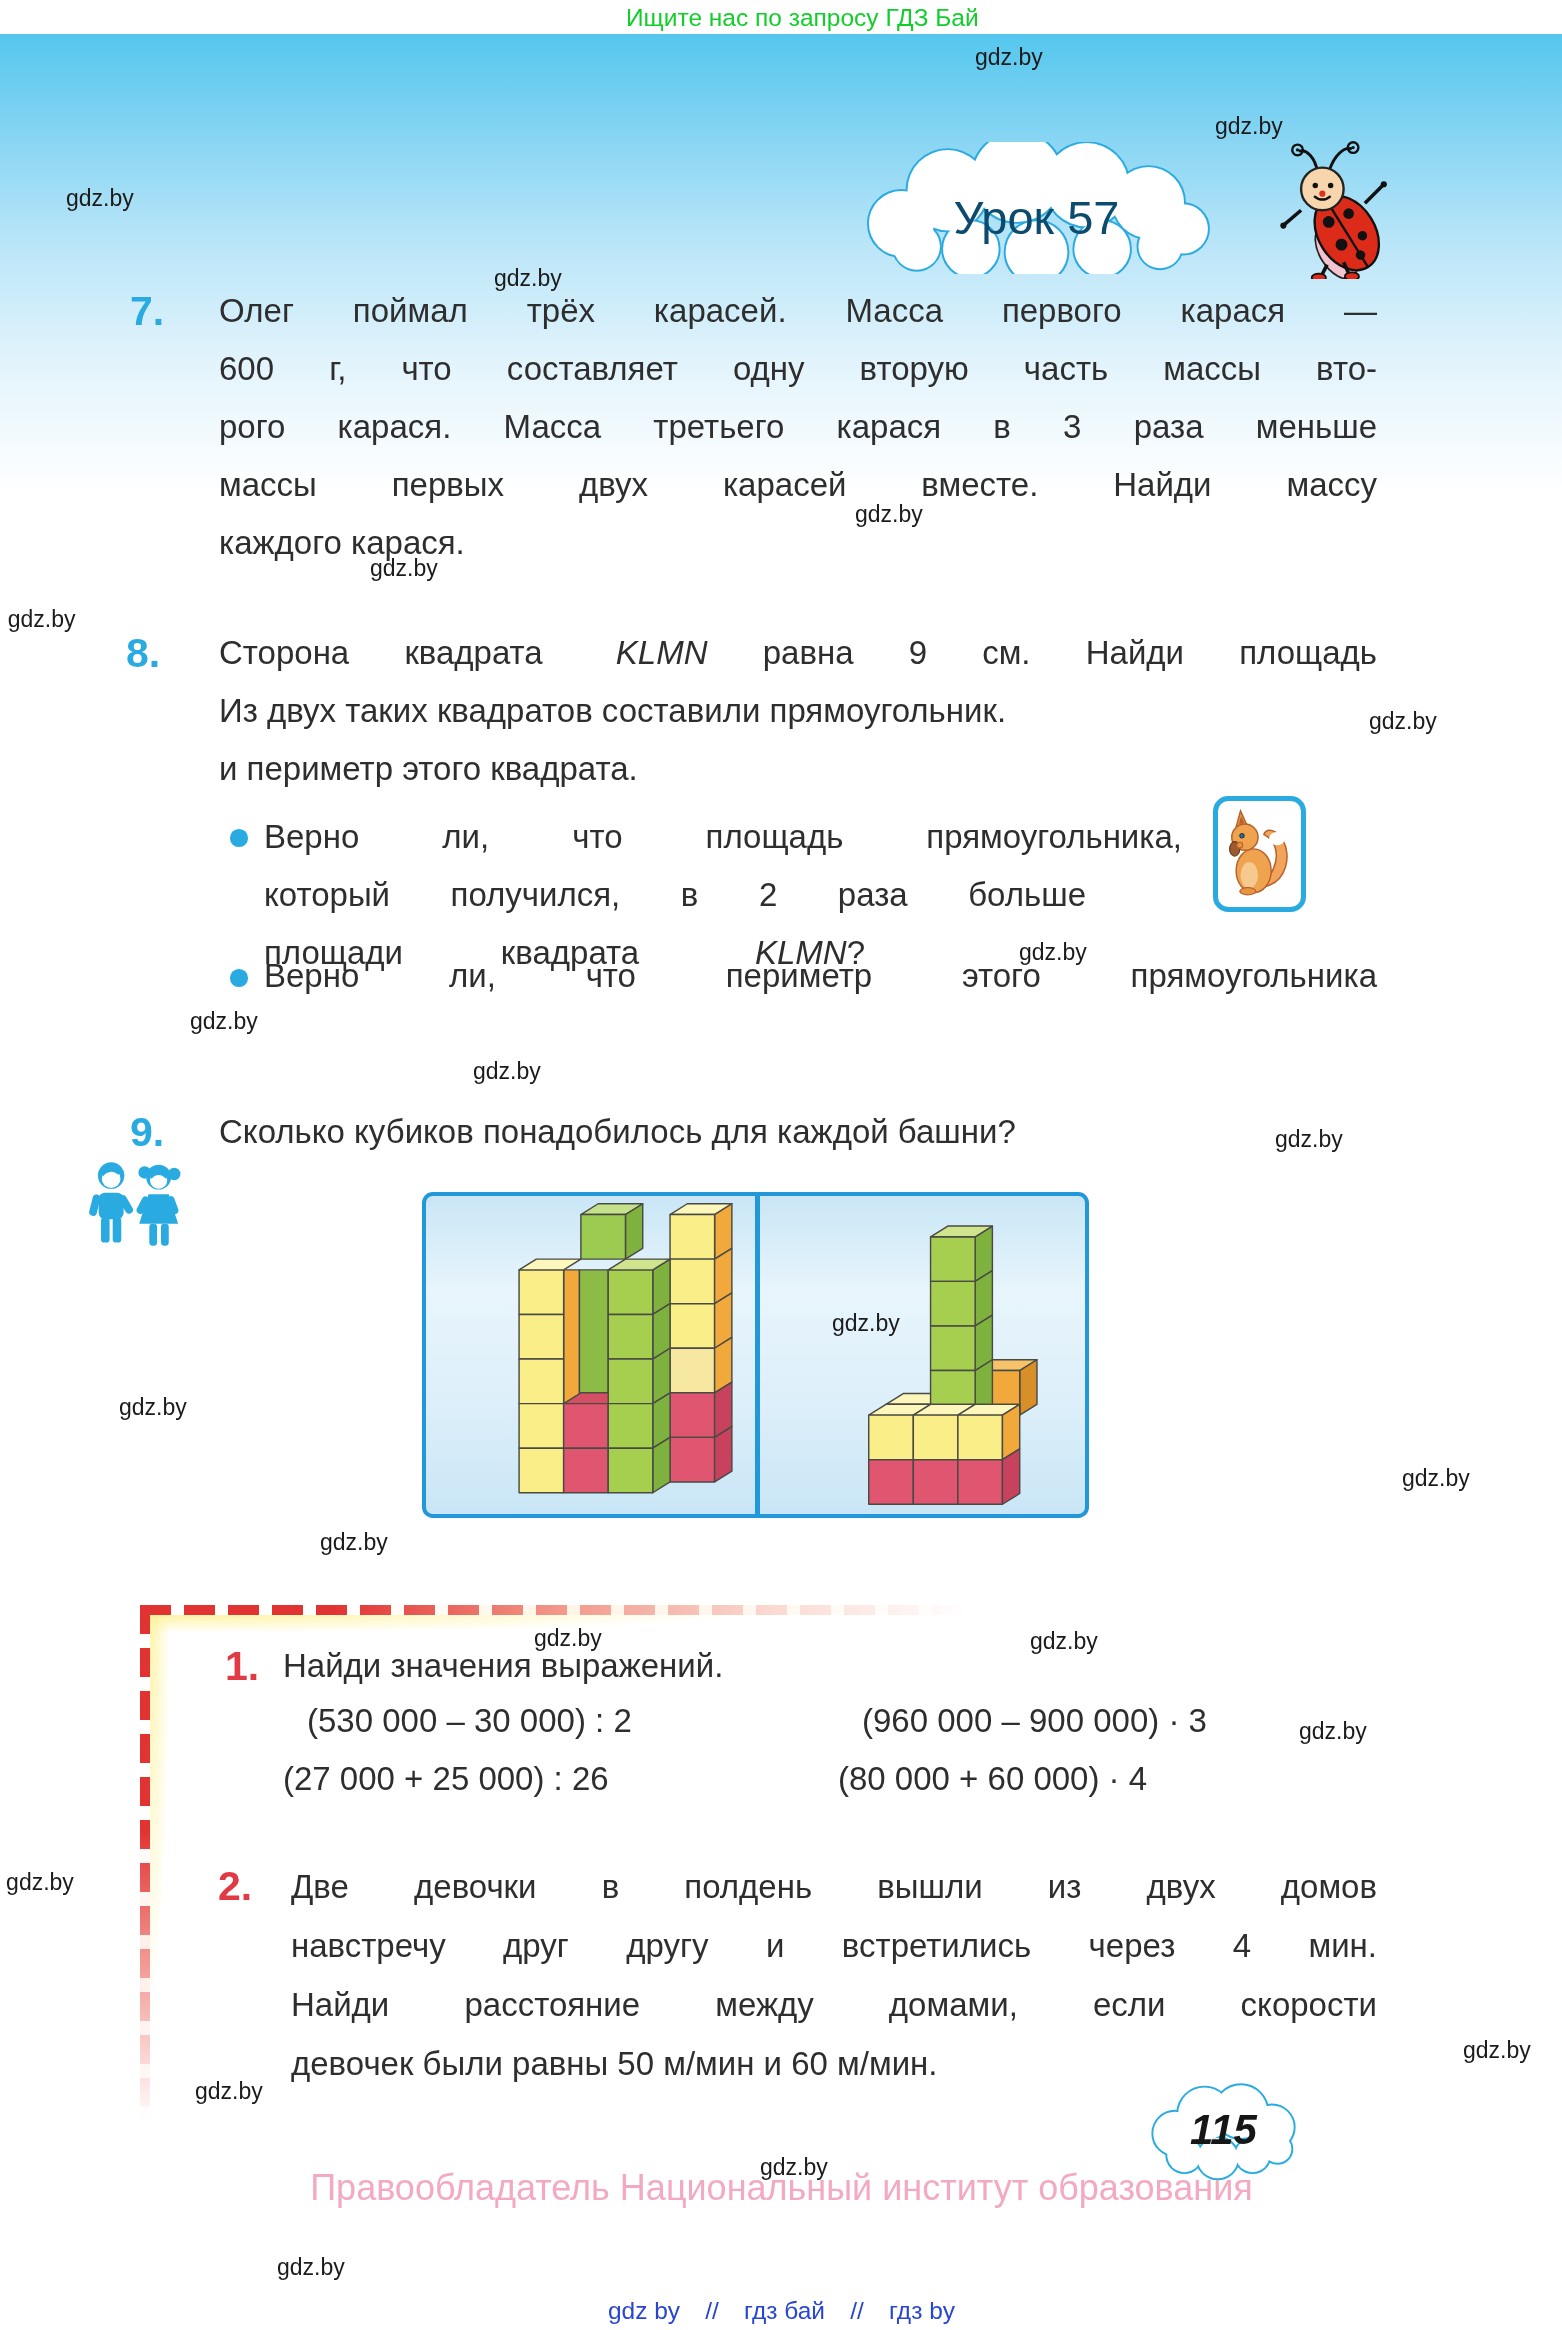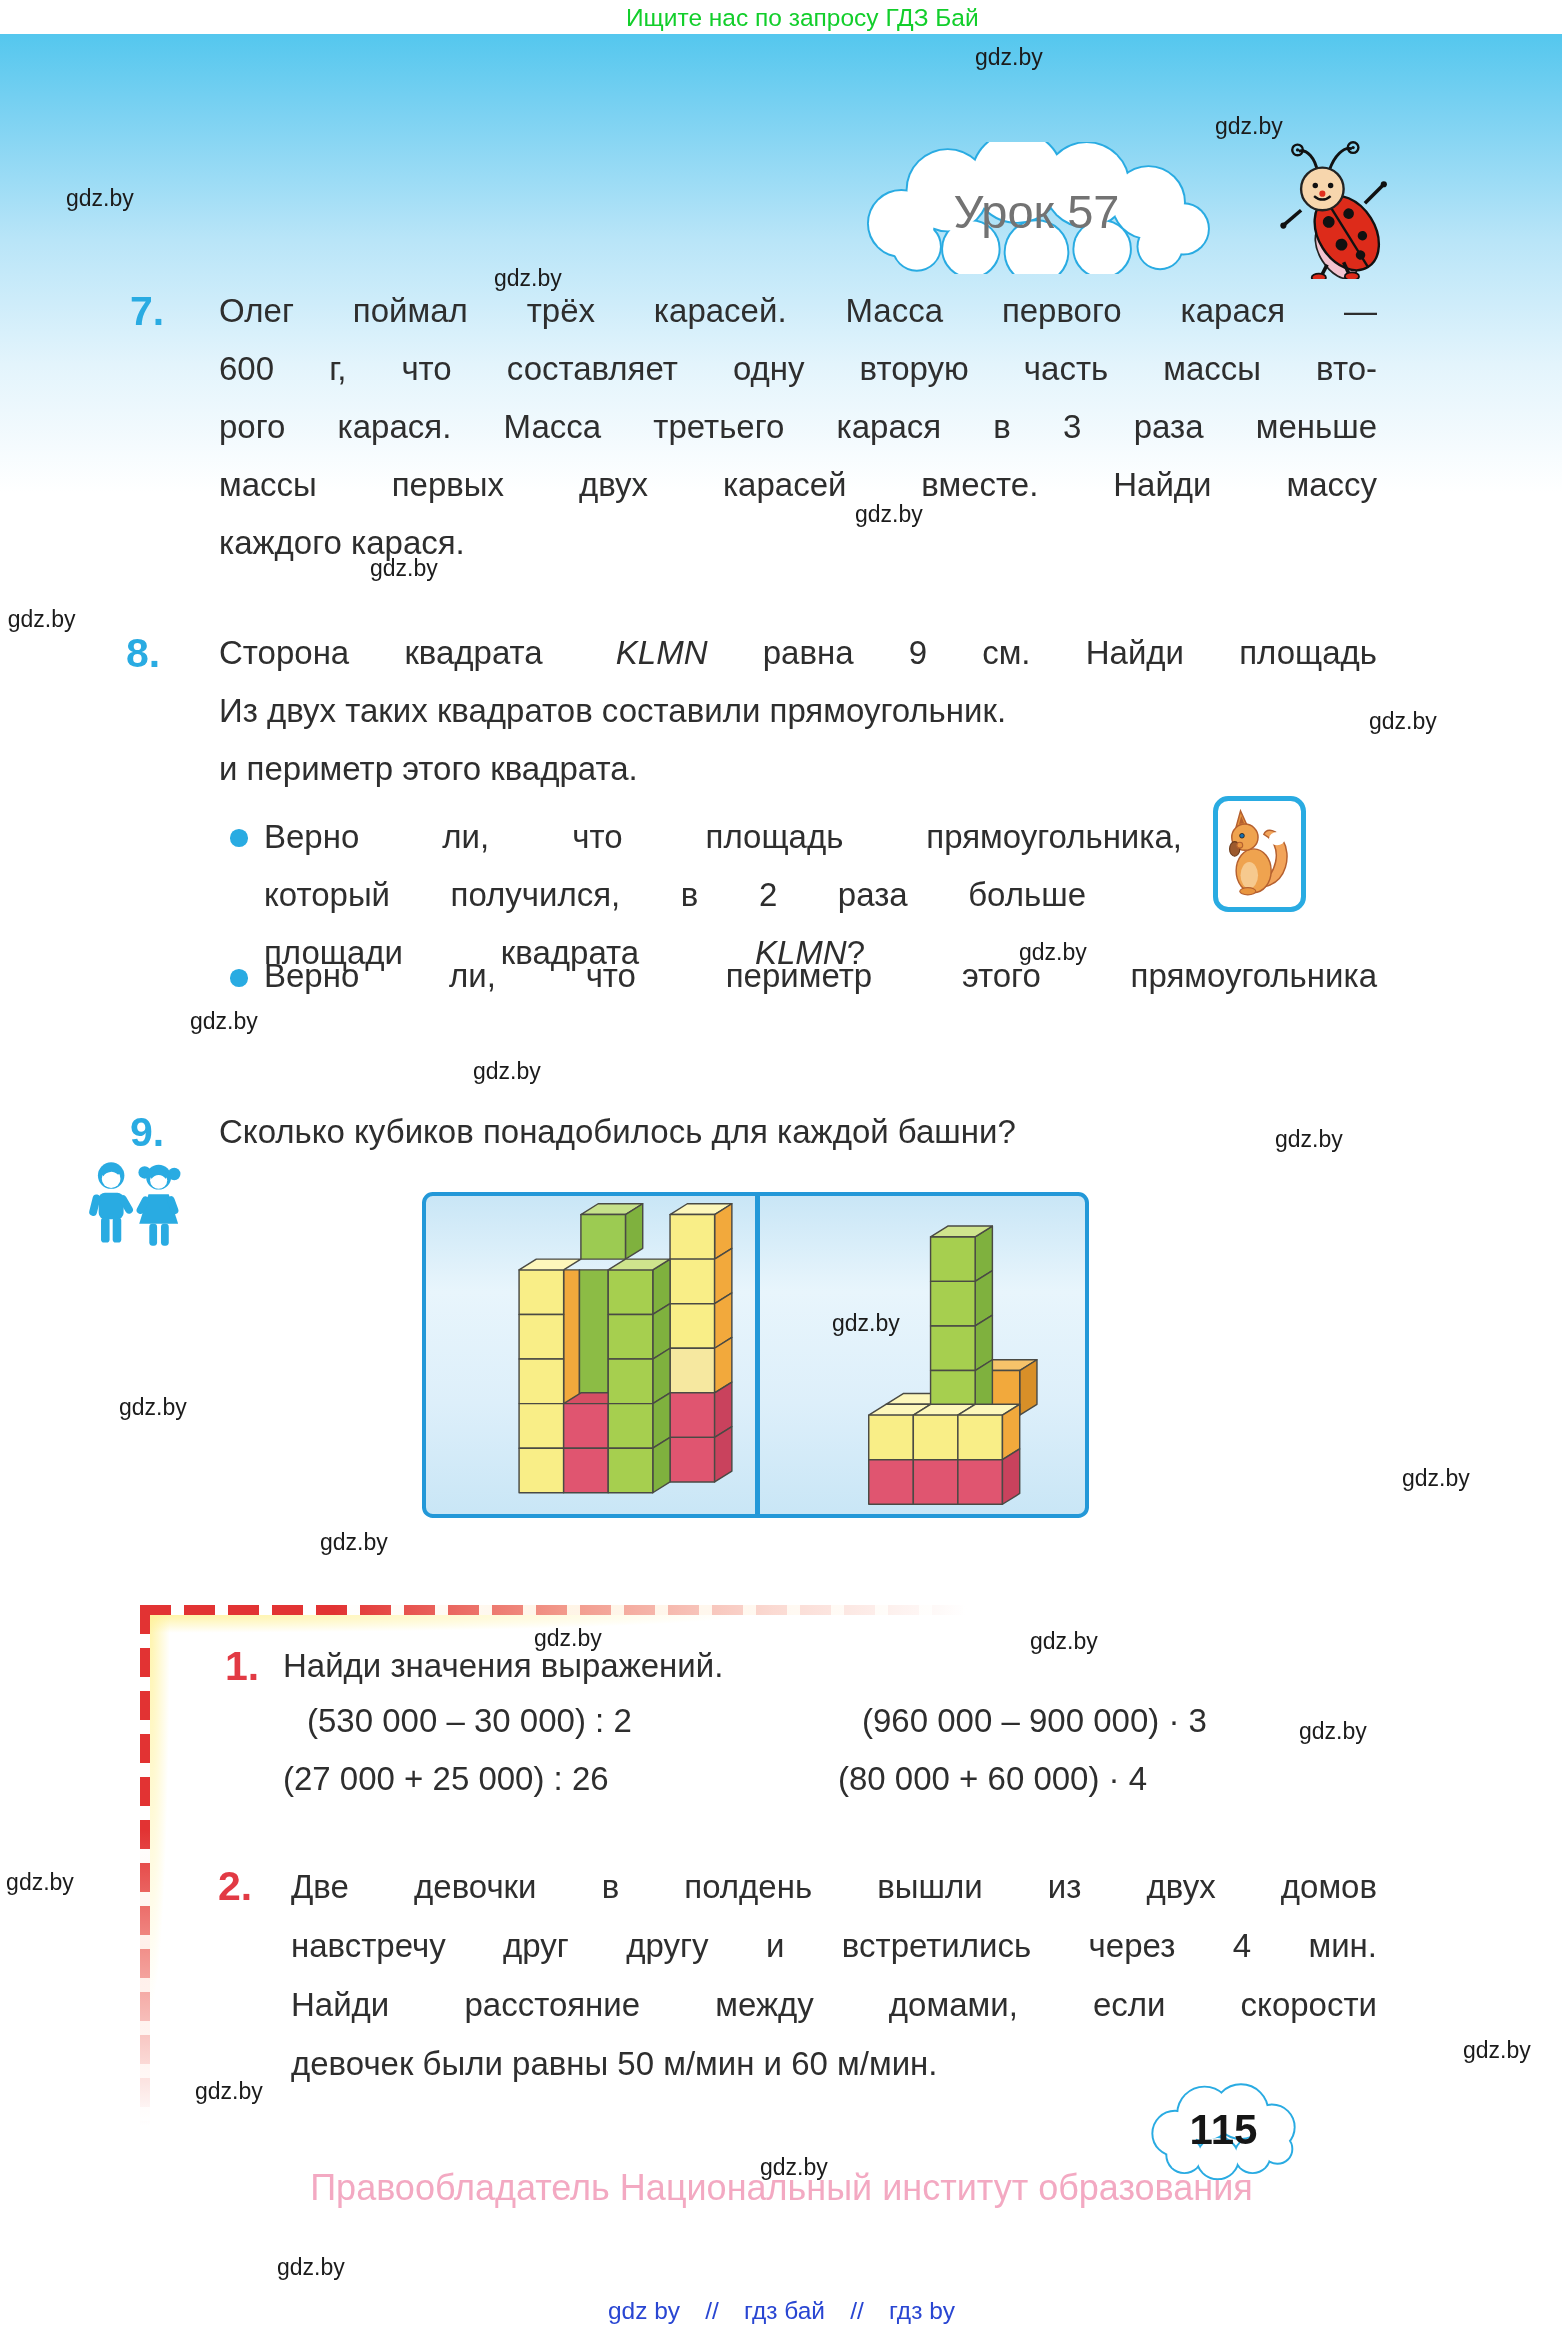--- a/index.html
+++ b/index.html
@@ -83,21 +83,21 @@
         <circle cx="300" cy="55" r="54"></circle>
           <circle cx="380" cy="78" r="46"></circle>
           <circle cx="425" cy="112" r="32"></circle>
         <circle cx="80" cy="135" r="30"></circle>
           <circle cx="150" cy="138" r="36"></circle>
           <circle cx="235" cy="142" r="40"></circle>
         <circle cx="320" cy="138" r="36"></circle>
           <circle cx="395" cy="135" r="28"></circle>
       </g>
     </svg>
-    <div class="cloud-text" style="left:0;top:8px;width:100%;height:122px;font-size:47px;color:#737373;">Урок 57</div>
+    <div class="cloud-text" style="left:0;top:14px;width:100%;height:122px;font-size:47px;color:#0c4a6e;">Урок 57</div>
   </div>
 
   <div class="abs" style="left:1268px;top:132px;width:130px;height:147px;">
     <svg width="130" height="147" viewBox="0 0 110 124">
       <path d="M42,34 C40,22 33,14 26,16" stroke="#111" stroke-width="2.5" fill="none"></path>
       <circle cx="25" cy="15" r="4.5" stroke="#111" stroke-width="2" fill="none"></circle>
       <circle cx="25" cy="15" r="1.4" fill="#111"></circle>
       <path d="M52,32 C56,20 64,12 71,14" stroke="#111" stroke-width="2.5" fill="none"></path>
       <circle cx="72" cy="13" r="4.5" stroke="#111" stroke-width="2" fill="none"></circle>
       <circle cx="72" cy="13" r="1.4" fill="#111"></circle>
@@ -302,21 +302,21 @@
   </div>
 
   <div class="num red" style="left:218px;top:1857px;">2.</div>
   <div class="tb" style="left:291px;top:1857px;width:1086px;line-height:59px;">
     <div class="tl">Две девочки в полдень вышли из двух домов</div>
     <div class="tl">навстречу друг другу и встретились через 4 мин.</div>
     <div class="tl">Найди расстояние между домами, если скорости</div>
     <div class="tleft">девочек были равны 50 м/мин и 60 м/мин.</div>
   </div>
 
-  <div class="abs" style="left:1144px;top:2079px;width:159px;height:101px;">
+  <div class="abs" style="left:1144px;top:2079px;width:159px;height:101px;font-style:italic;">
     <svg width="159" height="101" viewBox="0 0 205 130">
       <g fill="#ffffff" stroke="#29abe2" stroke-width="5">
         <circle cx="40" cy="70" r="28"></circle>
           <circle cx="78" cy="45" r="34"></circle>
           <circle cx="125" cy="42" r="34"></circle>
         <circle cx="165" cy="62" r="28"></circle>
           <circle cx="52" cy="98" r="22"></circle>
           <circle cx="95" cy="102" r="26"></circle>
         <circle cx="140" cy="98" r="22"></circle>
           <circle cx="172" cy="90" r="18"></circle>

